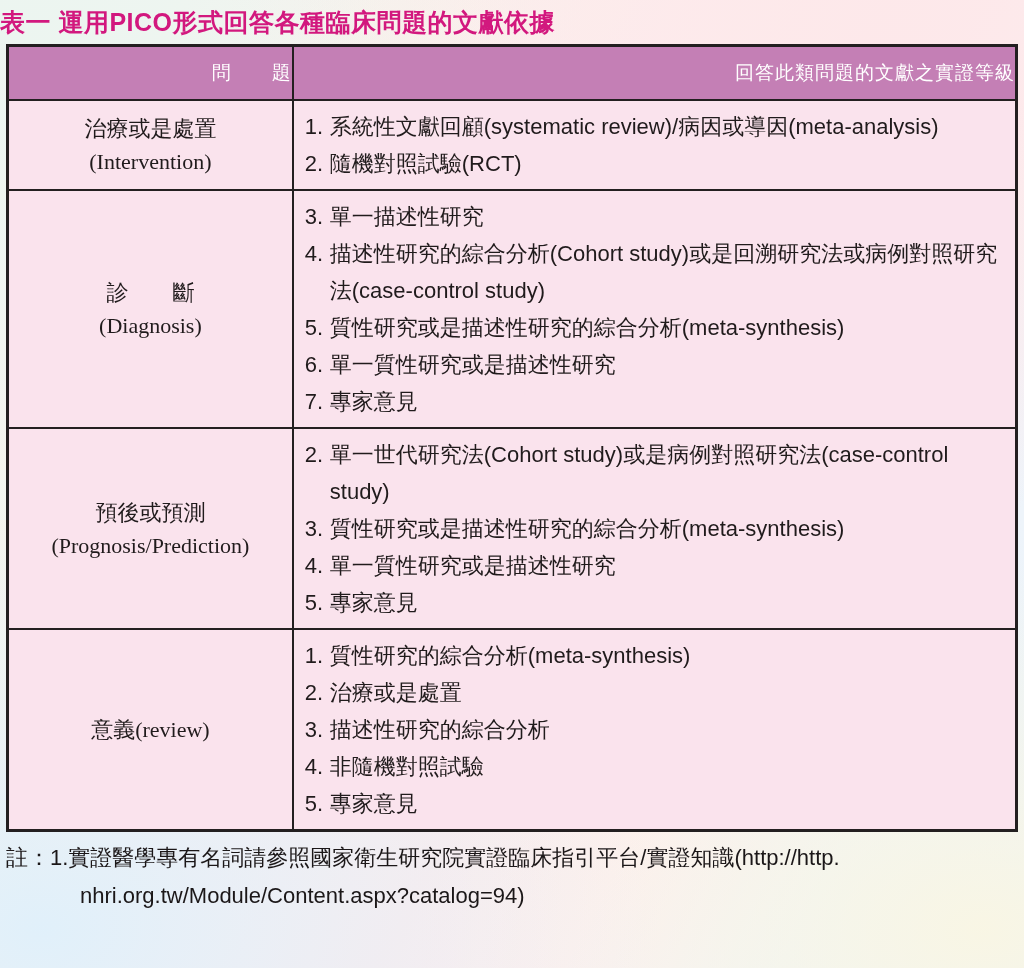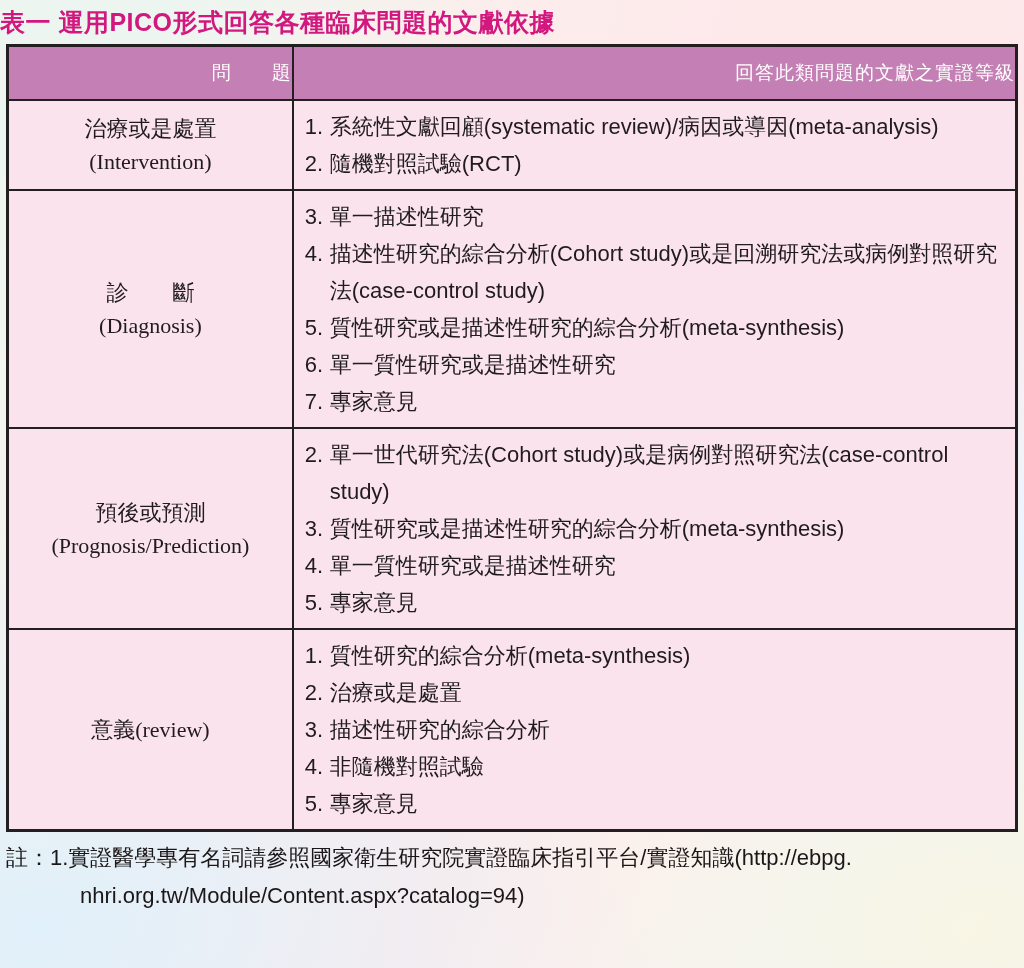--- a/index.html
+++ b/index.html
@@ -221,19 +221,19 @@
         </td>
       </tr>
 
     </tbody>
   </table>
 
   <div class="notes">
     <div class="note-row">
       <span class="note-label">註：</span>
       <span class="note-num">1.</span>
-      <span class="note-body">實證醫學專有名詞請參照國家衛生研究院實證臨床指引平台/實證知識(http://ebpg.</span>
+      <span class="note-body">實證醫學專有名詞請參照國家衛生研究院實證臨床指引平台/實證知識(http://http.</span>
     </div>
     <div class="note-cont">nhri.org.tw/Module/Content.aspx?catalog=94)</div>
 
   </div>
 
 </div>
 
 </body></html>

